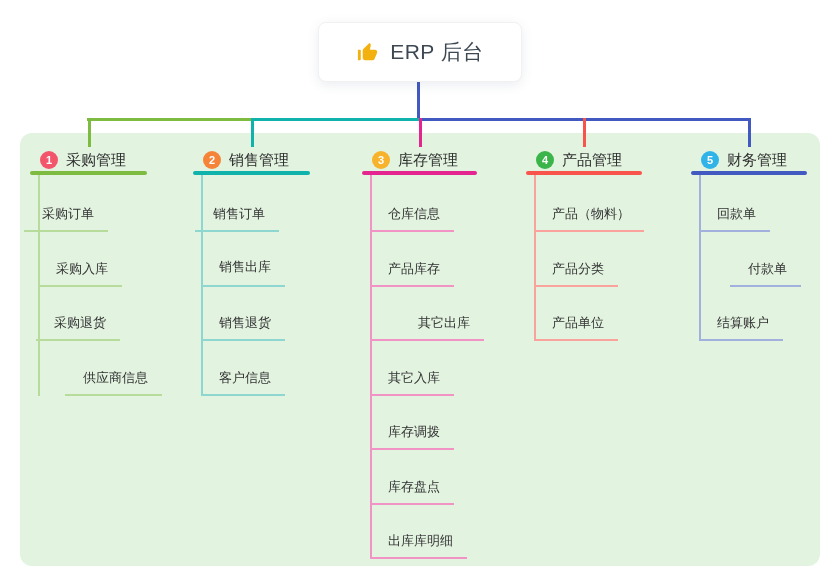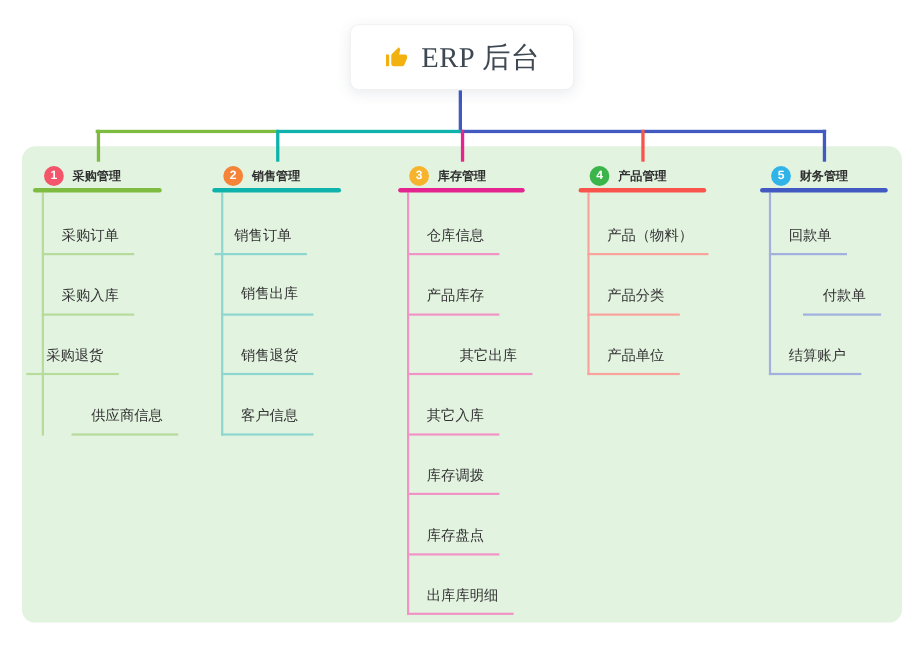--- a/index.html
+++ b/index.html
@@ -24,24 +24,23 @@
     width: 204px; height: 60px;
     background: #ffffff;
     border: 1px solid #f1f1f1;
     border-radius: 8px;
     box-shadow: 0 3px 12px rgba(60,80,120,0.10);
     display: flex; align-items: center; justify-content: center;
     gap: 11px;
     z-index: 5;
   }
   .root-node .root-label {
-    font-size: 26px;
+    font-size: 21px;
     color: #3d4852;
     letter-spacing: 0.5px;
-    font-family: Liberation Serif, serif;
   }
   .root-node svg { display: block; }
 
   .vline, .hline { position: absolute; }
 
   .branch-title-row {
     position: absolute;
     height: 20px;
     display: flex; align-items: center; gap: 8px;
     z-index: 3;
@@ -49,23 +48,23 @@
   }
   .badge {
     width: 18px; height: 18px;
     border-radius: 50%;
     color: #ffffff;
     font-size: 11px; font-weight: bold;
     display: flex; align-items: center; justify-content: center;
     flex: 0 0 18px;
   }
   .branch-title {
-    font-size: 11px;
+    font-size: 15px;
     color: #2e2e2e;
-    font-weight: 700;
+    font-weight: 400;
   }
   .branch-underline {
     position: absolute;
     height: 4px;
     border-radius: 2px;
     z-index: 2;
   }
   .branch-spine {
     position: absolute;
     width: 2px;
@@ -104,27 +103,27 @@
   <div class="hline" id="bus-seg-3" style="left: 419px; top: 118px; width: 332px; height: 3px; background: rgb(65, 89, 193);"></div>
 
   <div id="tree">
       <div class="vline" style="left: 87.5px; top: 118px; width: 3px; height: 29px; background: rgb(125, 187, 65);"></div>
       <div class="branch-title-row" style="left: 40px; top: 150px;">
         <span class="badge" style="background: rgb(243, 86, 107);">1</span>
         <span class="branch-title">采购管理</span>
       </div>
       <div class="branch-underline" style="left: 30px; top: 171px; width: 117px; background: rgb(125, 187, 65);"></div>
       <div class="branch-spine" style="left: 38px; top: 175px; height: 220.5px; background: rgb(182, 219, 154);"></div>
-      <div class="child-node" style="left: 38px; top: 202px; border-bottom-color: rgb(182, 219, 154);">
+      <div class="child-node" style="left: 24px; top: 202px; border-bottom-color: rgb(182, 219, 154);">
         <span>采购订单</span>
       </div>
       <div class="child-node" style="left: 38px; top: 256.5px; border-bottom-color: rgb(182, 219, 154);">
         <span>采购入库</span>
       </div>
-      <div class="child-node" style="left: 24px; top: 311px; border-bottom-color: rgb(182, 219, 154); text-align: right;">
+      <div class="child-node" style="left: 36px; top: 311px; border-bottom-color: rgb(182, 219, 154); text-align: right;">
         <span>采购退货</span>
       </div>
       <div class="child-node" style="left: 38px; top: 365.5px; border-bottom-color: rgb(182, 219, 154); margin-left: 27px;">
         <span>供应商信息</span>
       </div>
       <div class="vline" style="left: 250.5px; top: 118px; width: 3px; height: 29px; background: rgb(16, 179, 172);"></div>
       <div class="branch-title-row" style="left: 203px; top: 150px;">
         <span class="badge" style="background: rgb(245, 132, 56);">2</span>
         <span class="branch-title">销售管理</span>
       </div>

